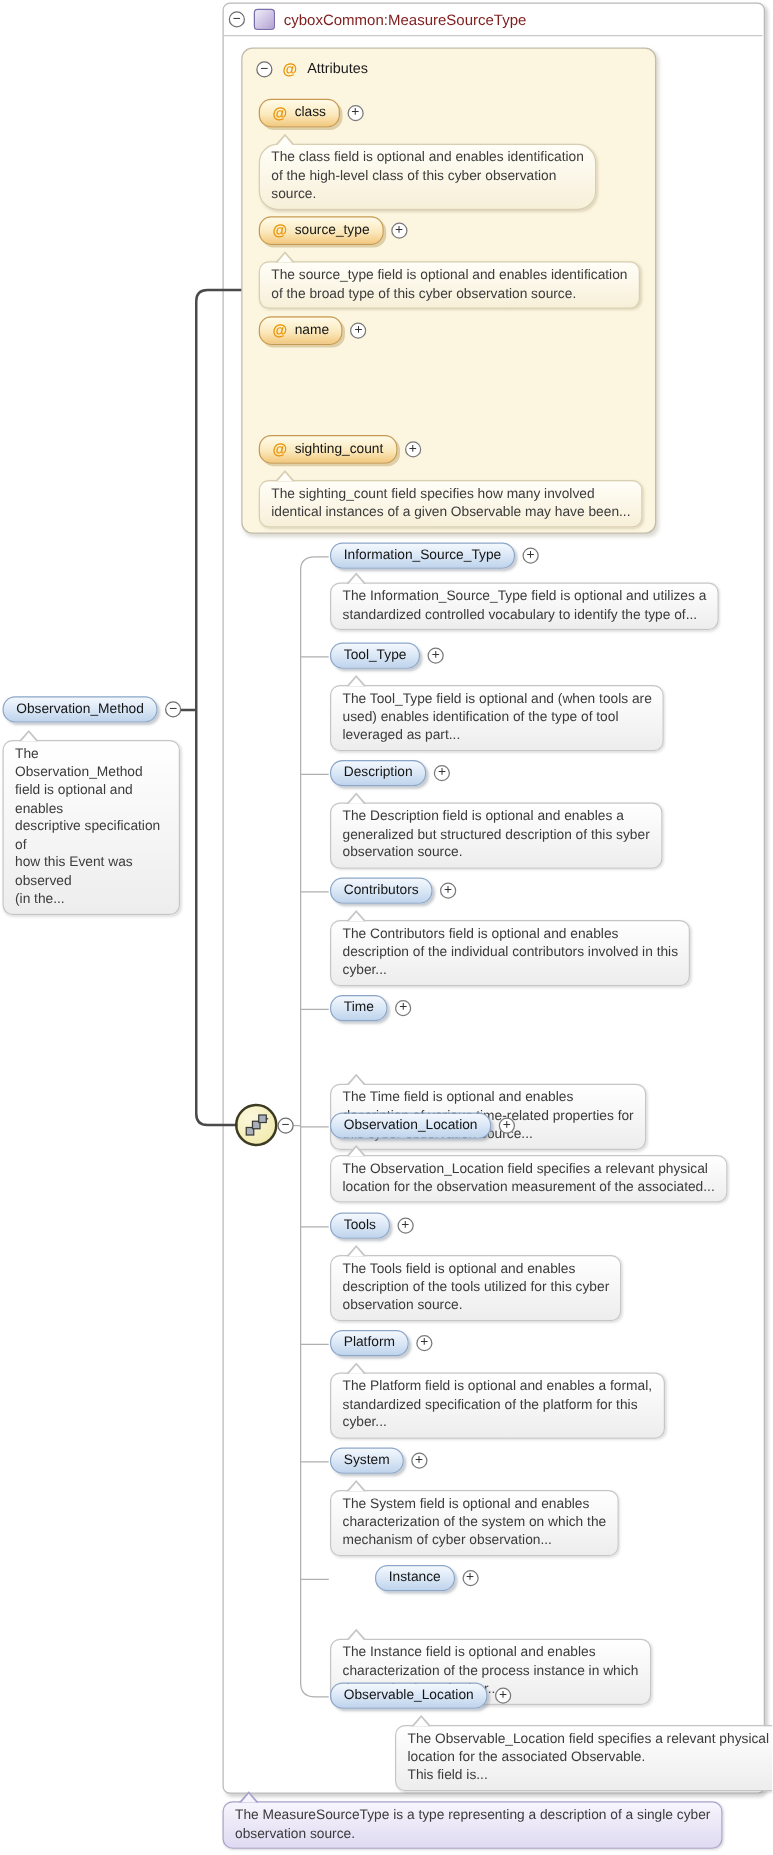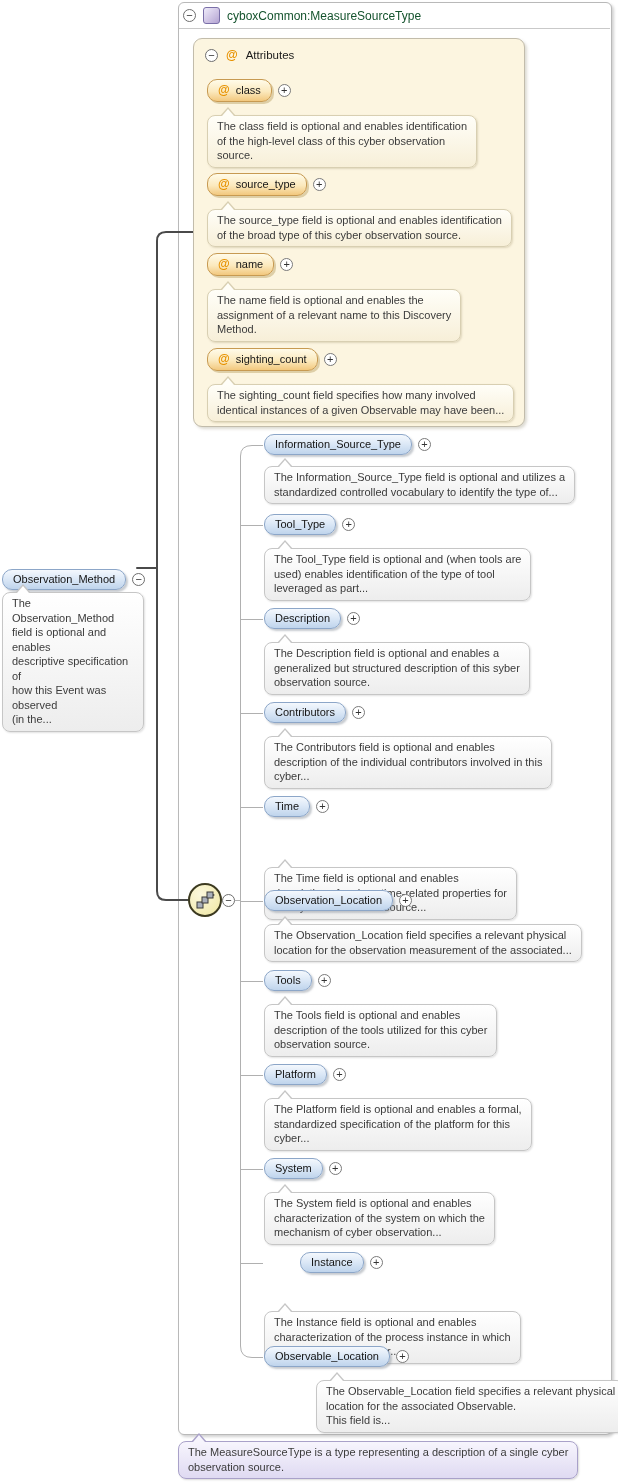--- a/index.html
+++ b/index.html
@@ -6,21 +6,21 @@
   .canvas{position:relative;width:618px;height:1484px;background:#fff;overflow:hidden;
           font-family:"Liberation Sans","DejaVu Sans",sans-serif;color:#222;}
   .abs{position:absolute;}
   
   .panel{left:178px;top:2px;width:432px;height:1431px;background:#fff;border:1px solid #b9b9b9;
          border-radius:6px;box-shadow:2px 2px 3px rgba(0,0,0,.18);z-index:0;}
   .hdr-sep{left:179px;top:28px;width:431px;height:1px;background:#c9c9c9;z-index:1;}
   .hdr-row{left:183px;top:7px;display:flex;align-items:center;gap:7px;z-index:2;}
   .type-icon{width:15px;height:15px;border:1px solid #7a6fa8;border-radius:3px;
              background:linear-gradient(135deg,#efecfa 0%,#cfc4e4 55%,#b3a3d2 100%);}
-  .type-title{font-size:12px;color:#14532d;}
+  .type-title{font-size:12px;color:#7f1d1d;}
   
   .micon,.picon{width:13px;height:13px;border-radius:50%;background:#fff;border:1px solid #6e6e6e;
         color:#333;font-size:11px;line-height:11px;display:flex;align-items:center;justify-content:center;
         box-sizing:border-box;flex:0 0 auto;}
   .picon{border-color:#7a7a7a;}
   
   .attr-panel{left:193px;top:38px;width:330px;height:387px;background:#fcf5e0;border:1px solid #c2bcab;
               border-radius:9px;box-shadow:2px 2px 3px rgba(120,110,80,.25);z-index:1;}
   .attr-hdr{left:205px;top:48px;display:flex;align-items:center;gap:8px;z-index:2;}
   .at{color:#e79200;font-weight:bold;font-size:12px;}
@@ -86,56 +86,53 @@
     <span class="attr-label">Attributes</span>
   </div>
 
   <div class="abs chip-row" style="left:207px;top:79px;">
     <div class="chip chip-attr">
       <span class="at">@</span>
       <span>class</span>
     </div>
     <div class="picon">+</div>
   </div>
-  <div class="abs note note-cream" style="left:207px;top:115px;">The class field is optional and enables identification
+  <div class="abs note note-cream" style="left:207px;top:115px;border-radius:15px;">The class field is optional and enables identification
 of the high-level class of this cyber observation
 source.</div>
 
   <div class="abs chip-row" style="left:207px;top:173px;">
     <div class="chip chip-attr">
       <span class="at">@</span>
       <span>source_type</span>
     </div>
     <div class="picon">+</div>
   </div>
   <div class="abs note note-cream" style="left:207px;top:209px;">The source_type field is optional and enables identification
 of the broad type of this cyber observation source.</div>
 
   <div class="abs chip-row" style="left:207px;top:253px;">
     <div class="chip chip-attr">
       <span class="at">@</span>
       <span>name</span>
     </div>
     <div class="picon">+</div>
   </div>
-  <div class="abs note note-cream" style="left:207px;top:289px;">The name field is optional and enables the
-assignment of a relevant name to this Discovery
-Method.</div>
 
   <div class="abs chip-row" style="left:207px;top:348px;">
     <div class="chip chip-attr">
       <span class="at">@</span>
       <span>sighting_count</span>
     </div>
     <div class="picon">+</div>
   </div>
   <div class="abs note note-cream" style="left:207px;top:384px;">The sighting_count field specifies how many involved
 identical instances of a given Observable may have been...</div>
 
-  <div class="abs chip-row" style="left:2px;top:569px;text-align:right;">
+  <div class="abs chip-row" style="left:2px;top:557px;text-align:right;">
     <div class="chip chip-elem">
       <span>Observation_Method</span>
     </div>
     <div class="micon">−</div>
   </div>
   <div class="abs note note-white" style="left:2px;top:592px;max-width:122px;">The Observation_Method
 field is optional and enables
 descriptive specification of
 how this Event was observed
 (in the...</div>

